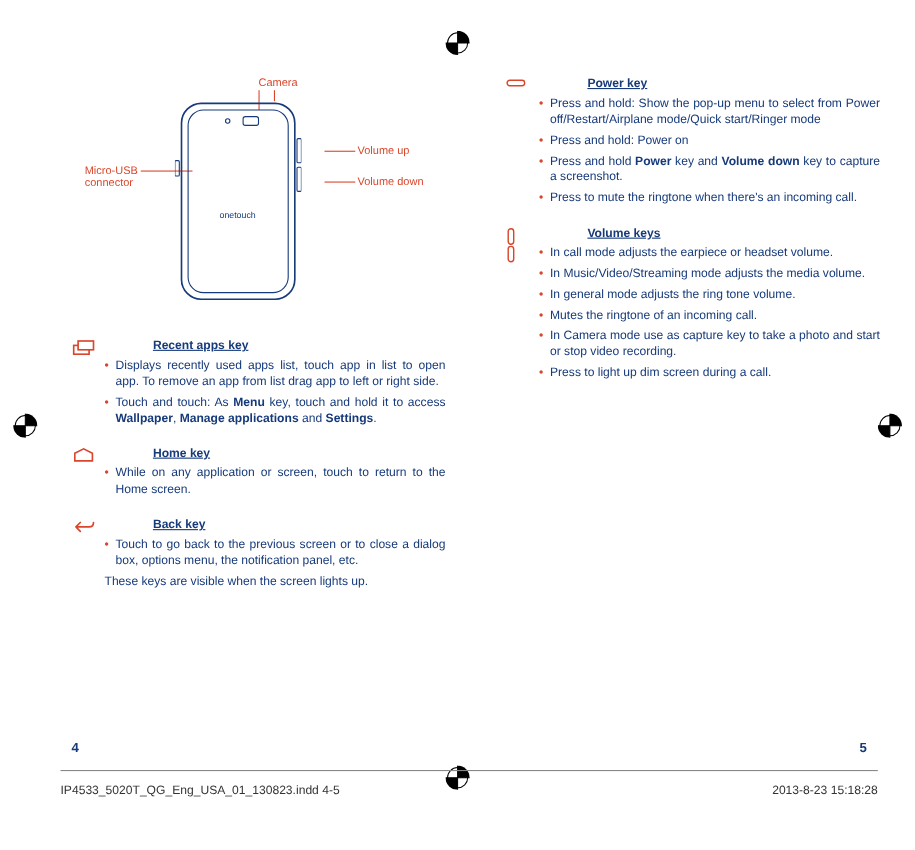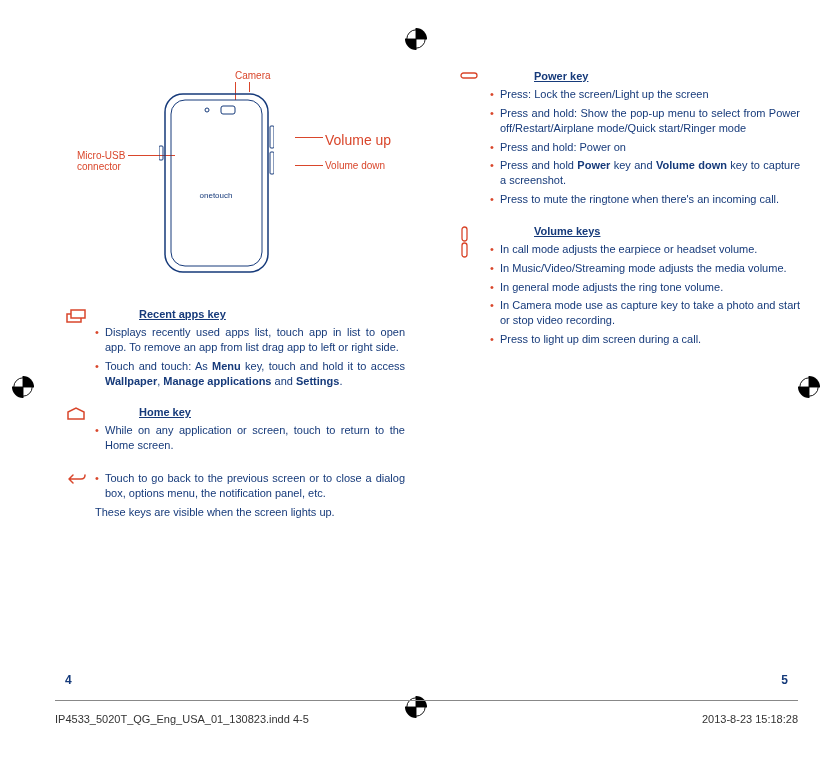--- a/index.html
+++ b/index.html
@@ -44,21 +44,21 @@
   }
   .lbl-camera {
     position: absolute;
     left: 170px; top: 0;
     color: #d9462b; font-size: 10px;
   }
   .cam-line1 { position:absolute; left:170px; top:12px; width:1px; height:18px; background:#d9462b;}
   .cam-line2 { position:absolute; left:184px; top:12px; width:1px; height:10px; background:#d9462b;}
   .lbl-usb { position:absolute; left:12px; top:80px; color:#d9462b; font-size:10px; }
   .usb-line { position:absolute; left:63px; top:85px; width:47px; height:1px; background:#d9462b;}
-  .lbl-vup { position:absolute; left:260px; top:62px; color:#d9462b; font-size:14px;}
+  .lbl-vup { position:absolute; left:260px; top:62px; color:#d9462b; font-size:10px;}
   .vup-line{ position:absolute; left:230px; top:67px; width:28px; height:1px; background:#d9462b;}
   .lbl-vdn { position:absolute; left:260px; top:90px; color:#d9462b; font-size:10px;}
   .vdn-line{ position:absolute; left:230px; top:95px; width:28px; height:1px; background:#d9462b;}
 
   .section {
     display: flex;
     margin-bottom: 14px;
   }
   .section .icon-col {
     width: 30px;
@@ -231,40 +231,40 @@
     </div>
   </div>
 
   <div class="section">
     <div class="icon-col">
       <svg class="icon-svg" width="22" height="14">
         <path d="M4 7 L8 3 M4 7 L8 11 M4 7 L16 7 Q20 7 20 3" fill="none" stroke="#d9462b" stroke-width="1.5" stroke-linecap="round"></path>
       </svg>
     </div>
     <div class="body-col">
+      <div class="sec-title">Back key</div>
       <ul class="bullets">
         <li>Touch to go back to the previous screen or to close a dialog box, options menu, the notification panel, etc.</li>
       </ul>
       <div class="note">These keys are visible when the screen lights up.</div>
     </div>
   </div>
 </div>
 
 <div class="page page-right">
 
   <div class="section">
     <div class="icon-col">
       <svg class="icon-svg" width="18" height="10">
         <rect x="1" y="2" width="16" height="5" rx="2.5" fill="none" stroke="#d9462b" stroke-width="1.3"></rect>
       </svg>
     </div>
     <div class="body-col">
       <div class="sec-title">Power key</div>
       <ul class="bullets">
-        <li>Press: Lock the screen/Light up the screen</li>
         <li>Press and hold: Show the pop-up menu to select from Power off/Restart/Airplane mode/Quick start/Ringer mode</li>
         <li>Press and hold: Power on</li>
         <li>
           <span>Press and hold </span><span class="bold">Power</span><span> key and </span><span class="bold">Volume down</span><span> key to capture a screenshot.</span>
         </li>
         <li>Press to mute the ringtone when there's an incoming call.</li>
       </ul>
     </div>
   </div>
 
@@ -274,20 +274,21 @@
         <rect x="2" y="1" width="5" height="14" rx="2.5" fill="none" stroke="#d9462b" stroke-width="1.3"></rect>
         <rect x="2" y="17" width="5" height="14" rx="2.5" fill="none" stroke="#d9462b" stroke-width="1.3"></rect>
       </svg>
     </div>
     <div class="body-col">
       <div class="sec-title">Volume keys</div>
       <ul class="bullets">
         <li>In call mode adjusts the earpiece or headset volume.</li>
         <li>In Music/Video/Streaming mode adjusts the media volume.</li>
         <li>In general mode adjusts the ring tone volume.</li>
+        <li>Mutes the ringtone of an incoming call.</li>
         <li>In Camera mode use as capture key to take a photo and start or stop video recording.</li>
         <li>Press to light up dim screen during a call.</li>
       </ul>
     </div>
   </div>
 </div>
 
 <div class="page-number pn-left">4</div>
 <div class="page-number pn-right">5</div>
 

